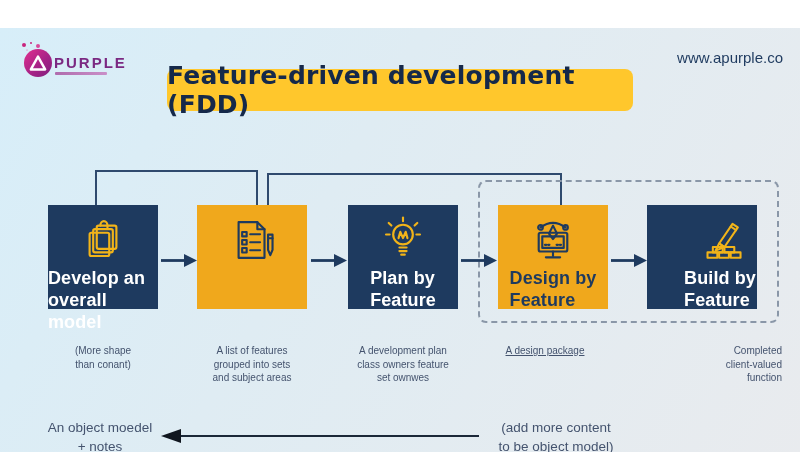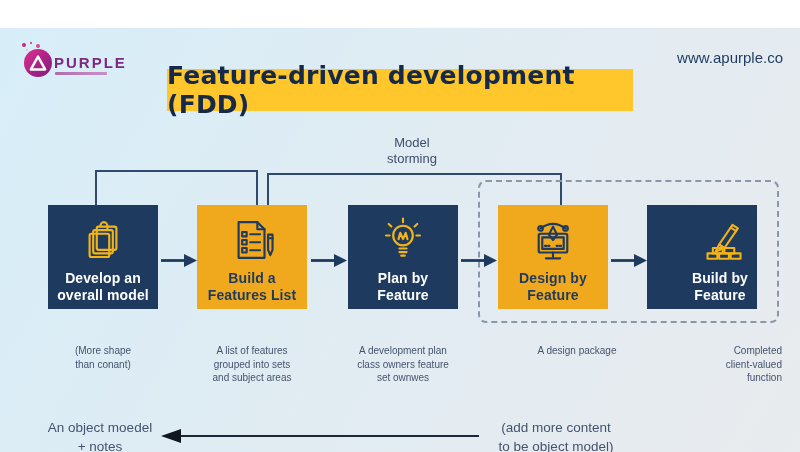--- a/index.html
+++ b/index.html
@@ -26,56 +26,56 @@
     box-shadow:7px -2px 0 -1px #c9257e, 14px 1px 0 0 #d94a9b, 3px 5px 0 -1.5px #d94a9b; }
   .logo-brand { left:30px; top:10px; font-size:15px; font-weight:600; letter-spacing:2px;
     color:#7B2982; }
   .logo-tagline { left:31px; top:28px; width:52px; height:3px;
     background:linear-gradient(90deg,#a855a0,#c77fc0); opacity:.85; border-radius:1px; }
   .website { right:17px; top:21px; font-size:15px; font-weight:500; color:#1E3A5F; }
 
   .title-banner { left:167px; top:41px; width:466px; height:42px;
     background:#FFC72C; color:#15294A; font-size:25px; font-weight:800;
     display:flex; align-items:center; justify-content:center; letter-spacing:.2px;
-    font-family:"DejaVu Sans","Liberation Sans",sans-serif; }
+    font-family:"DejaVu Sans","Liberation Sans",sans-serif;border-radius:8px; }
 
   
   .bracket { border:2px solid #2F4A6E; border-bottom:none; }
   .bracket-1 { left:95px; top:142px; width:163px; height:35px; }
   .bracket-2 { left:267px; top:145px; width:295px; height:32px; }
   .bracket-label { font-size:13px; line-height:1.2; color:#3E4E6B; text-align:center;
     white-space:pre-line; width:100px; }
   .label-initial { left:120px; top:104px; }
   .label-storming { left:362px; top:107px; }
 
   
   .dashed-group { left:478px; top:152px; width:301px; height:143px;
     border:2px dashed #8a97a8; border-radius:8px; }
 
   
   .step-box { top:177px; width:110px; height:104px; display:flex; flex-direction:column;
     align-items:center; justify-content:flex-start; padding-top:9px; gap:4px; }
   .step-box.navy { background:#1E3A5F; }
   .step-box.yellow { background:#F0A81C; }
   .step-icon { width:52px; height:52px; display:flex; align-items:center; justify-content:center; }
-  .step-label { font-size:14px; font-weight:700; text-align:center; line-height:1.22;
+  .step-label { font-size:18px; font-weight:700; line-height:1.22;
     white-space:pre-line; letter-spacing:.1px; }
   .step-box.navy .step-label { color:#ffffff; }
   .step-box.yellow .step-label { color:#1E3A5F; }
   .box-1 { left:48px; } .box-2 { left:197px; } .box-3 { left:348px; }
   .box-4 { left:498px; } .box-5 { left:647px;padding-left:36px; }
 
   .flow-arrow { top:224px; width:38px; height:17px; }
   .arrow-1 { left:160px; } .arrow-2 { left:310px; } .arrow-3 { left:460px; } .arrow-4 { left:610px; }
 
   
   .step-desc { top:316px; width:160px; font-size:10px; line-height:1.35; color:#44536E;
     text-align:center; white-space:pre-line; }
   .desc-1 { left:23px; } .desc-2 { left:172px; } .desc-3 { left:323px; }
-  .desc-4 { left:497px; } .desc-5 { left:622px;text-align:right; }
+  .desc-4 { left:465px;text-decoration:underline; } .desc-5 { left:622px;text-align:right; }
 
   
   .feedback-note { font-size:13.5px; line-height:1.4; text-align:center;
     white-space:pre-line; color:#44536E; }
   .note-left { left:30px; top:391px; width:140px; }
   .note-right { left:486px; top:391px; width:140px; }
   .feedback-arrow { left:160px; top:400px; width:320px; height:16px; }
 </style>
 </head>
 <body>
@@ -90,22 +90,20 @@
       </svg>
     </div>
     <div class="abs logo-brand">PURPLE</div>
     <div class="abs logo-tagline"></div>
   </div>
   <div class="abs website">www.apurple.co</div>
 
   <div class="abs title-banner">Feature-driven development (FDD)</div>
 
   <div class="abs bracket bracket-1"></div>
-  <div class="abs bracket-label label-storming">Model
-storming</div>
   <div class="abs bracket bracket-2"></div>
 
   <div class="abs dashed-group"></div>
 
   <div class="abs step-box navy box-1">
     <span class="step-icon">
       <svg width="50" height="50" viewBox="0 0 56 56" fill="none" stroke="#F2B419" stroke-width="2.4" stroke-linejoin="round" stroke-linecap="round">
         <rect x="13" y="21" width="22" height="26" rx="2"></rect>
         <rect x="17" y="17" width="22" height="26" rx="2"></rect>
         <rect x="21" y="13" width="22" height="26" rx="2"></rect>
@@ -129,22 +127,20 @@
         <rect x="17" y="19" width="5" height="5"></rect>
           <line x1="26" y1="21.5" x2="37" y2="21.5"></line>
         <rect x="17" y="28" width="5" height="5"></rect>
           <line x1="26" y1="30.5" x2="37" y2="30.5"></line>
         <rect x="17" y="37" width="5" height="5"></rect>
           <line x1="26" y1="39.5" x2="37" y2="39.5"></line>
         <path d="M46,22 v17 l2.5,6 l2.5,-6 v-17 z"></path>
         <line x1="46" y1="26" x2="51" y2="26"></line>
       </svg>
     </span>
-    <div class="step-label">Build a
-Features List</div>
   </div>
 
   <svg class="abs flow-arrow arrow-2" viewBox="0 0 38 17">
     <line x1="1" y1="8.5" x2="26" y2="8.5" stroke="#1E3A5F" stroke-width="2.8"></line>
     <polygon points="24,2 37,8.5 24,15" fill="#1E3A5F"></polygon>
   </svg>
 
   <div class="abs step-box navy box-3">
     <span class="step-icon">
       <svg width="50" height="50" viewBox="0 0 56 56" fill="none" stroke="#F2B419" stroke-width="2.4" stroke-linecap="round" stroke-linejoin="round">

